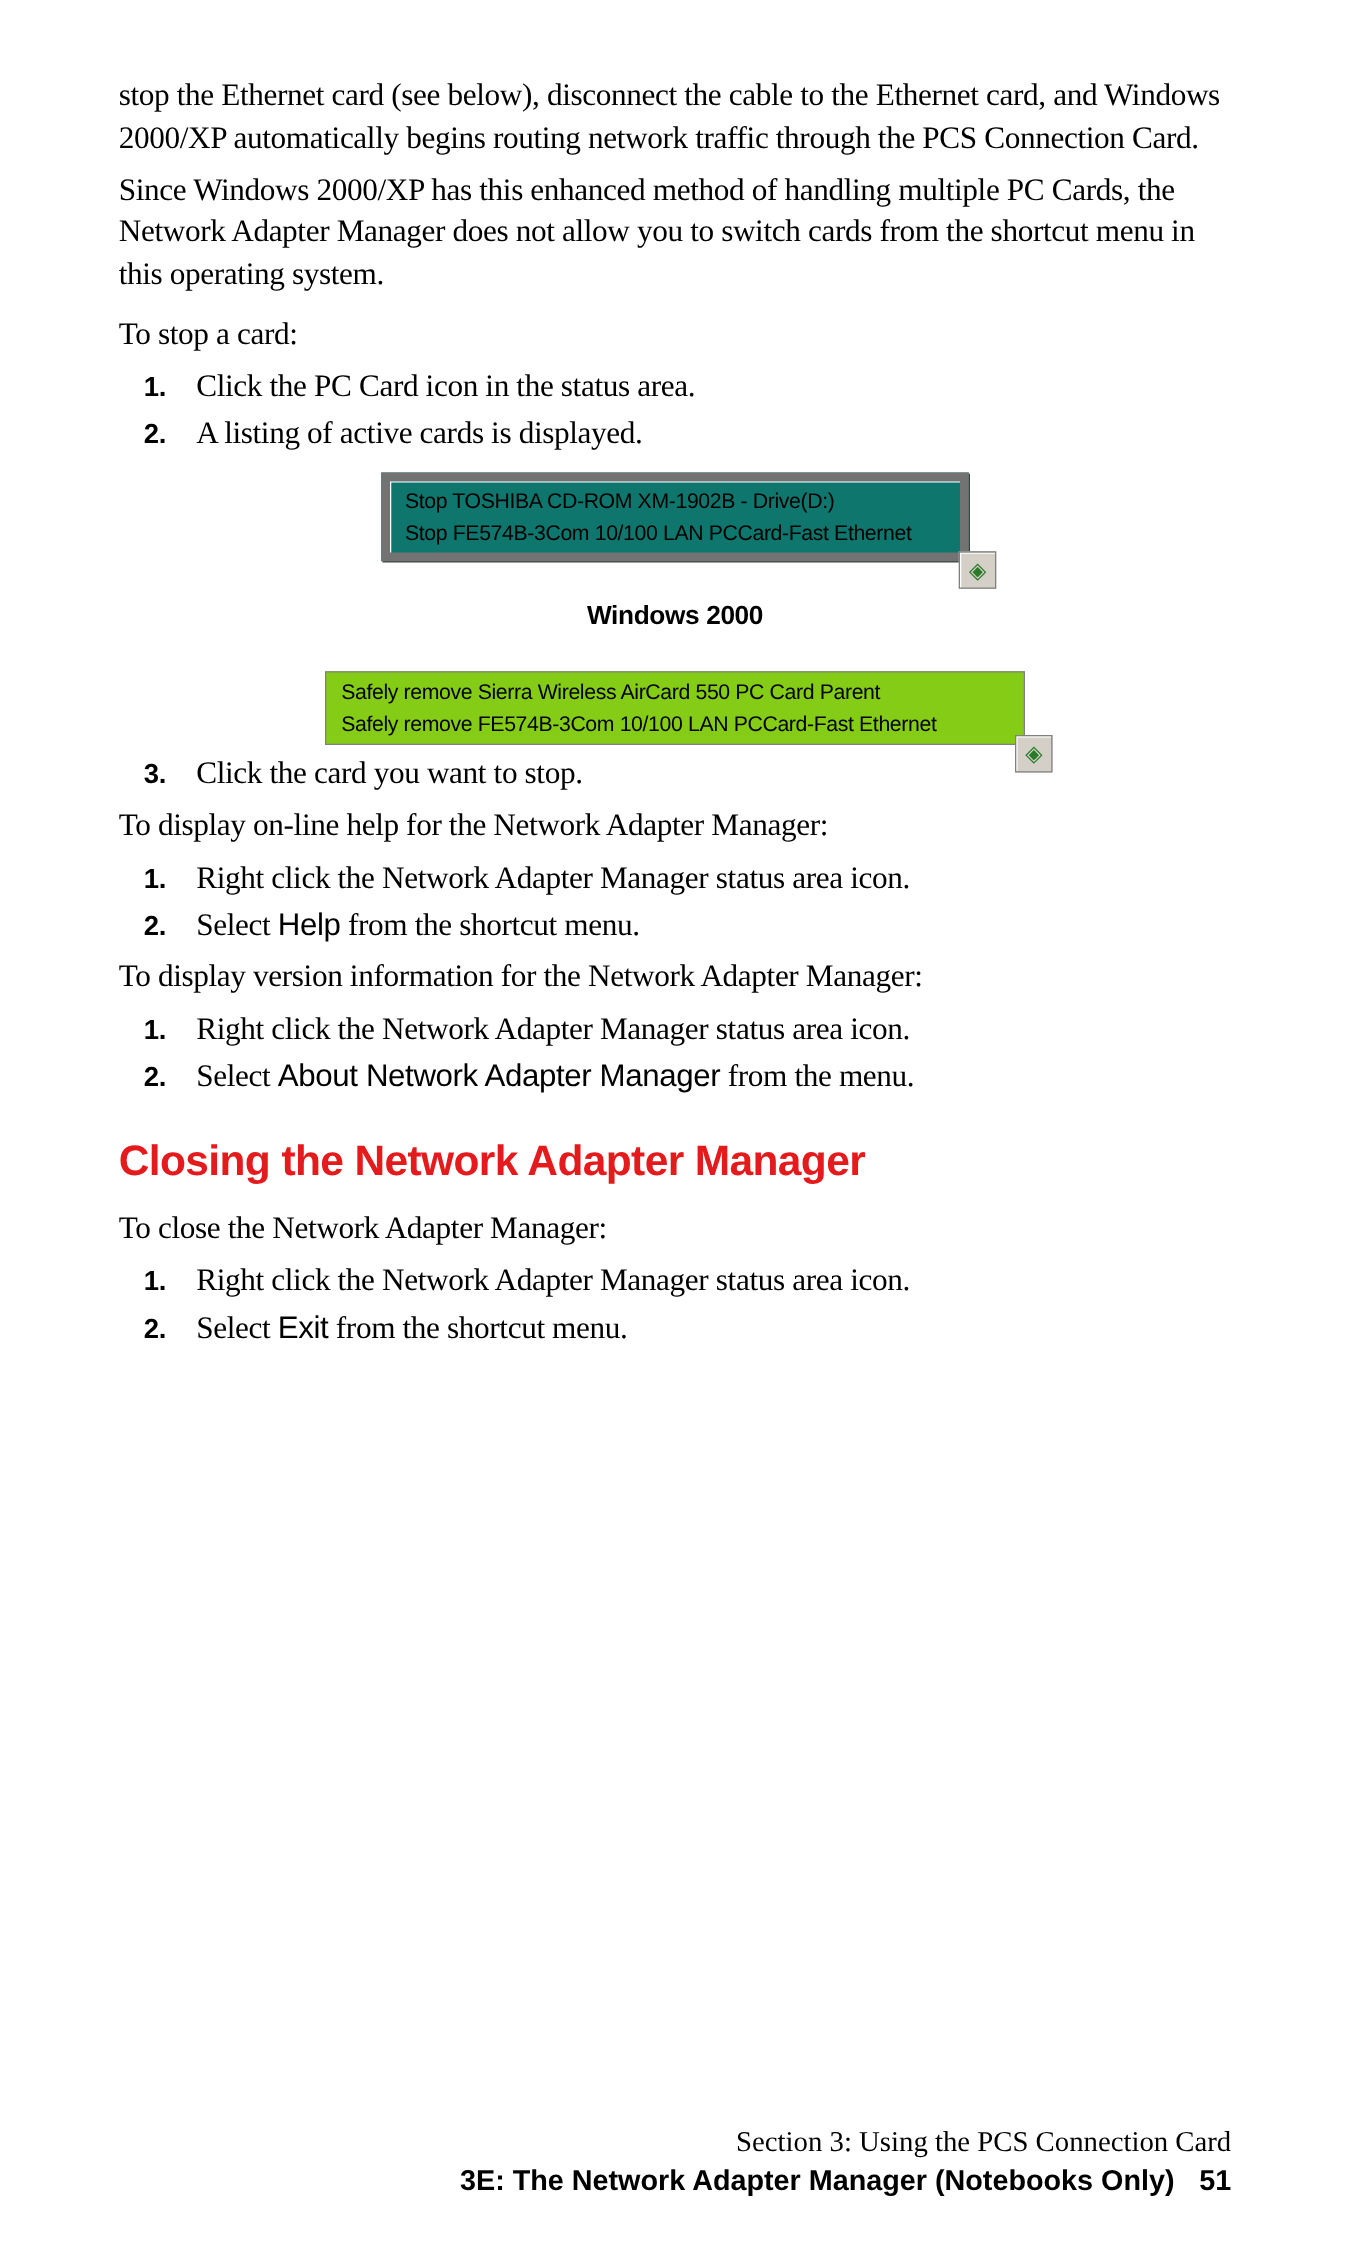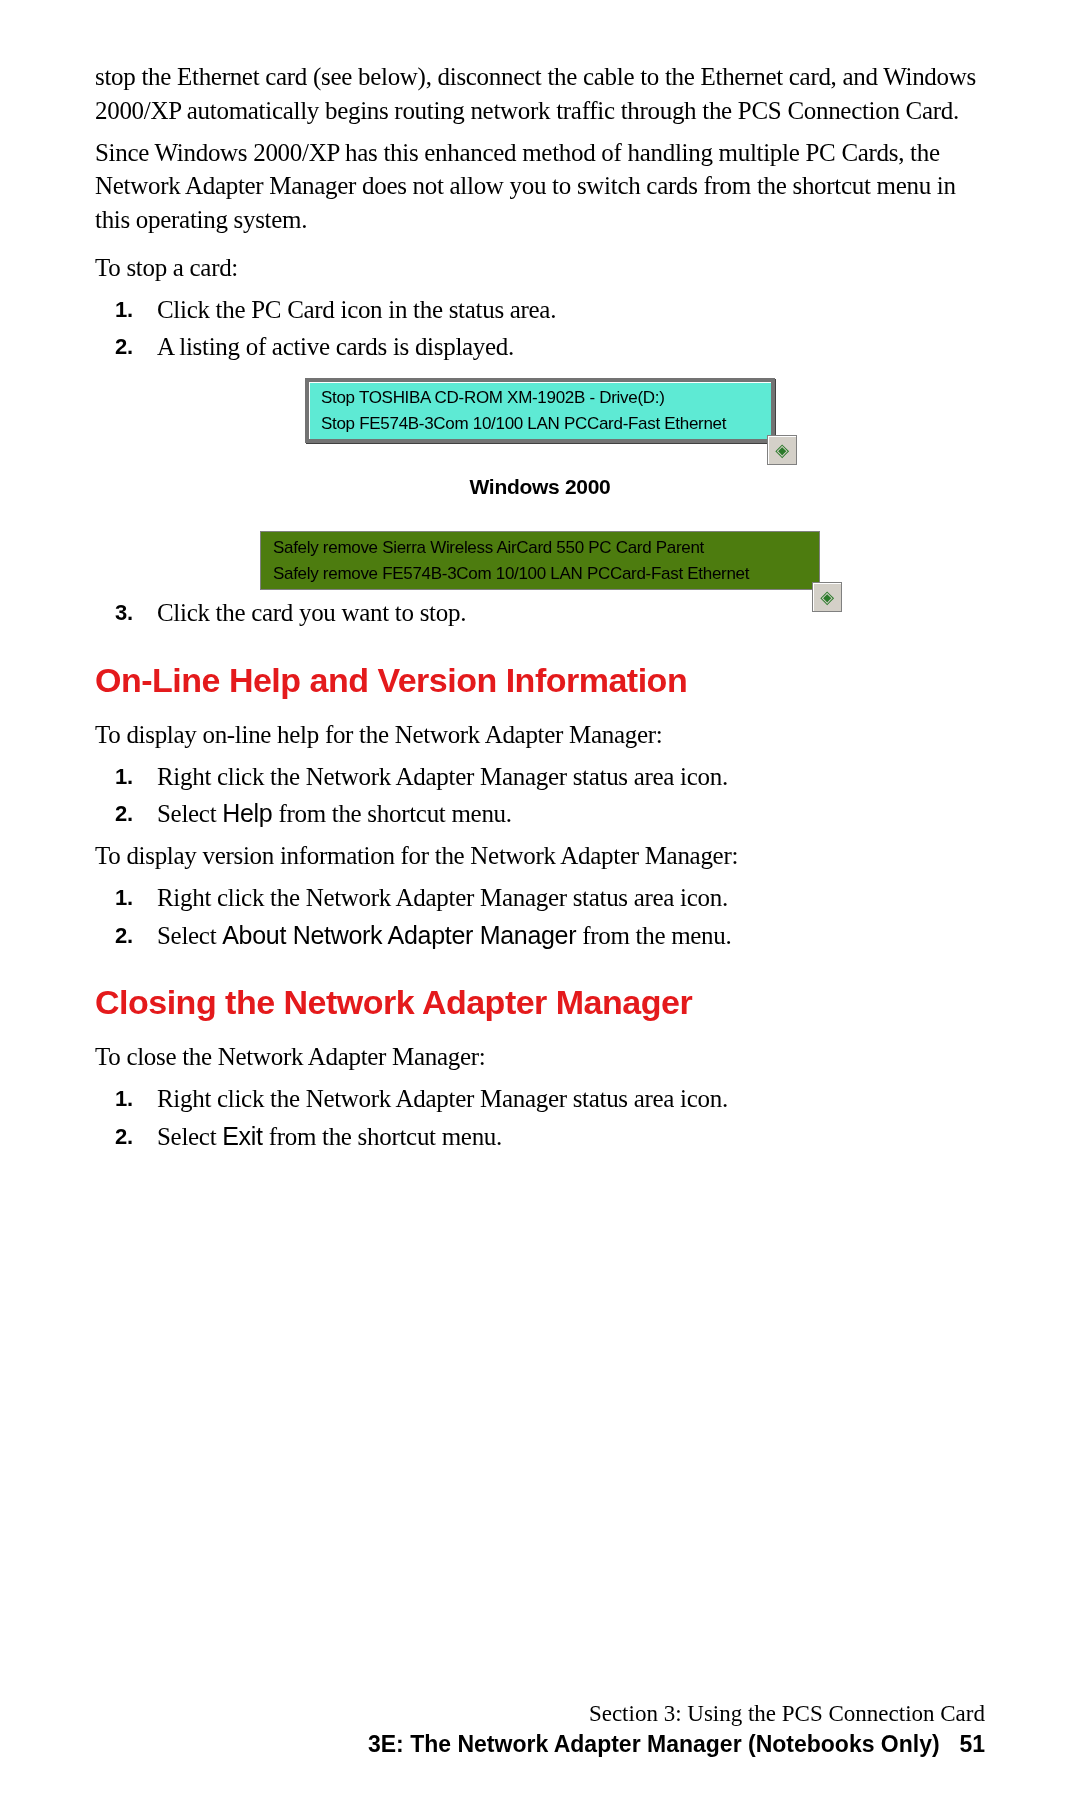--- a/index.html
+++ b/index.html
@@ -52,31 +52,31 @@
     position: absolute;
     left: -32px;
     top: 2px;
   }
   .bold-sans {
     font-family: Arial, Helvetica, sans-serif;
     font-weight: 400;
   }
   .menu-box {
     margin: 14px auto 6px auto;
-    background: #5eead4;
-    border: 4px solid #737373;
+    background: #0f766e;
+    border: 7px solid #737373;
     box-shadow: 1px 1px 0 #fff inset, 1px 1px 0 #404040;
     font-family: Tahoma, Arial, sans-serif;
     font-size: 17px;
     line-height: 1.5;
     padding: 3px 12px;
     position: relative;
   }
   .menu-box.white {
-    background: #4d7c0f;
+    background: #84cc16;
     border: 1px solid #808080;
     box-shadow: none;
   }
   .menu-wrap {
     position: relative;
     width: 470px;
     margin: 0 auto;
   }
   .menu-wrap.wide {
     width: 560px;
@@ -148,21 +148,20 @@
       <div>Safely remove Sierra Wireless AirCard 550 PC Card Parent</div>
       <div>Safely remove FE574B-3Com 10/100 LAN PCCard-Fast Ethernet</div>
     </div>
     <div class="tray-icon">◈</div>
   </div>
 
   <ol start="3" style="counter-reset:item 2;">
     <li>Click the card you want to stop.</li>
   </ol>
 
-  <h2>On-Line Help and Version Information</h2>
 
   <p>To display on-line help for the Network Adapter Manager:</p>
   <ol>
     <li>Right click the Network Adapter Manager status area icon.</li>
     <li>
       <span>Select </span><span class="bold-sans">Help</span><span> from the shortcut menu.</span>
     </li>
   </ol>
 
   <p>To display version information for the Network Adapter Manager:</p>

